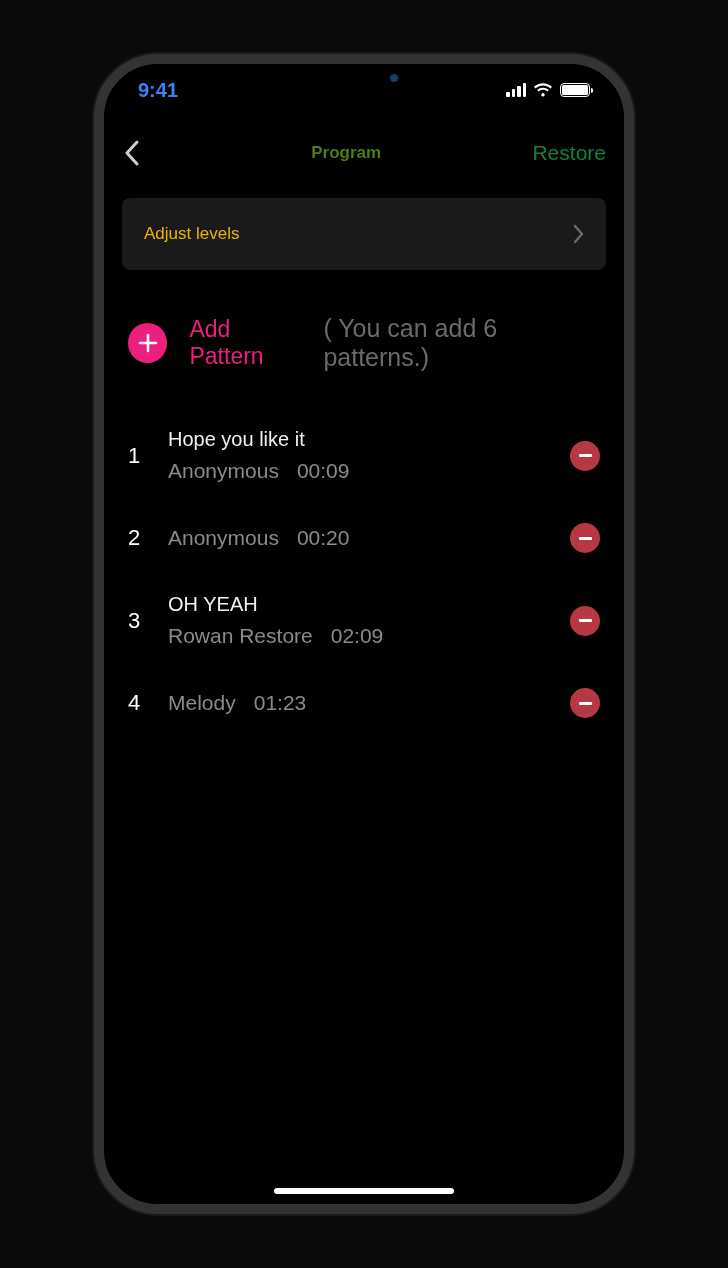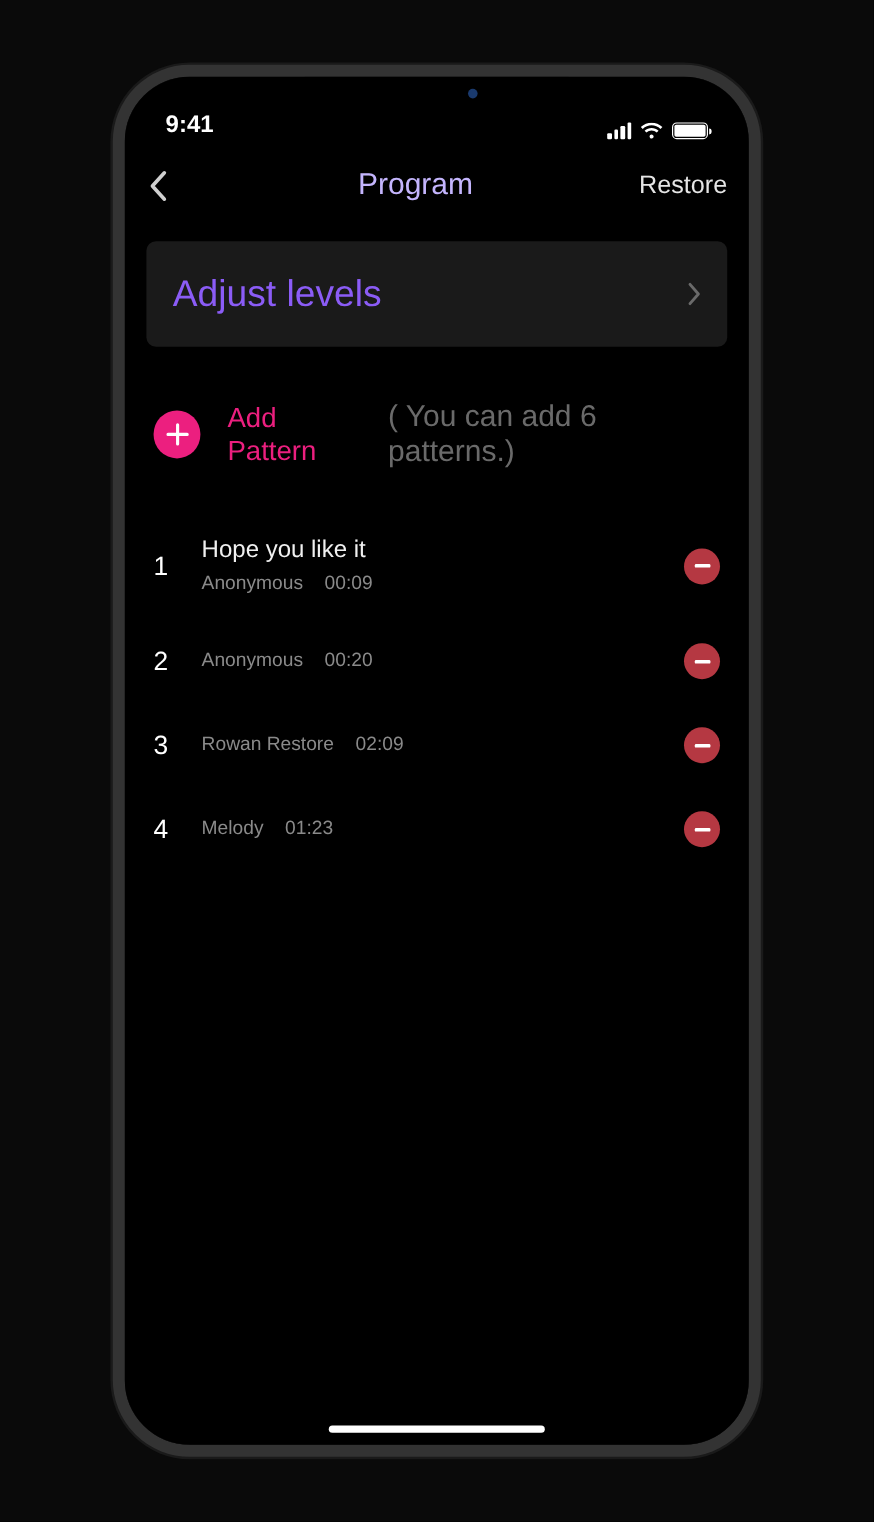--- a/index.html
+++ b/index.html
@@ -51,24 +51,24 @@
       width: 100%;
       height: 100%;
       background: #000;
       position: relative;
       display: flex;
       flex-direction: column;
     }
     .status-bar {
       height: 54px;
       display: flex;
-      align-items: flex-end;
+      align-items: center;
       justify-content: space-between;
       padding: 0 34px 2px 34px;
-      color: #ffffff;
+      color: #3b82f6;
     }
     .status-time {
       font-size: 20px;
       font-weight: 600;
     }
     .status-icons {
       display: flex;
       align-items: center;
       gap: 7px;
     }
@@ -123,46 +123,46 @@
     .back-btn {
       width: 44px;
       display: flex;
       align-items: center;
       justify-content: flex-start;
       padding-left: 8px;
       cursor: pointer;
     }
     .back-btn svg { display:block; }
     .nav-title {
-      color: #c4b5fd;
-      font-size: 25px;
-      font-weight: 400;
+      color: #4d7c0f;
+      font-size: 17px;
+      font-weight: 700;
     }
     .restore-btn {
-      color: #e5e5e5;
+      color: #15803d;
       font-size: 21px;
       font-weight: 400;
       cursor: pointer;
     }
     .content {
       padding: 22px 18px 0 18px;
       flex: 1;
     }
     .adjust-panel {
       background: #1a1a1a;
       border-radius: 8px;
       padding: 26px 22px;
       display: flex;
       align-items: center;
       justify-content: space-between;
       cursor: pointer;
     }
     .adjust-label {
-      color: #8b5cf6;
-      font-size: 31px;
+      color: #eab308;
+      font-size: 17px;
     }
     .chevron-right svg { display:block; }
     .add-row {
       display: flex;
       align-items: center;
       gap: 22px;
       margin-top: 44px;
       margin-bottom: 36px;
       padding-left: 6px;
       text-decoration: underline;
@@ -211,21 +211,21 @@
     .pattern-title {
       color: #f0f0f0;
       font-size: 20px;
       font-weight: 400;
       margin-bottom: 8px;
     }
     .pattern-meta {
       display: flex;
       gap: 18px;
       color: #8a8a8a;
-      font-size: 16px;
+      font-size: 21px;
     }
     .delete-btn {
       width: 30px;
       height: 30px;
       border-radius: 50%;
       background: #b53842;
       display: flex;
       align-items: center;
       justify-content: center;
       cursor: pointer;
@@ -329,20 +329,21 @@
               <span>Anonymous</span>
               <span>00:20</span>
             </div>
           </div>
           <div class="delete-btn"></div>
         </div>
 
         <div class="pattern-row">
           <div class="pattern-num">3</div>
           <div class="pattern-info">
+            <div class="pattern-title">OH YEAH</div>
             <div class="pattern-meta">
               <span>Rowan Restore</span>
               <span>02:09</span>
             </div>
           </div>
           <div class="delete-btn"></div>
         </div>
 
         <div class="pattern-row">
           <div class="pattern-num">4</div>

